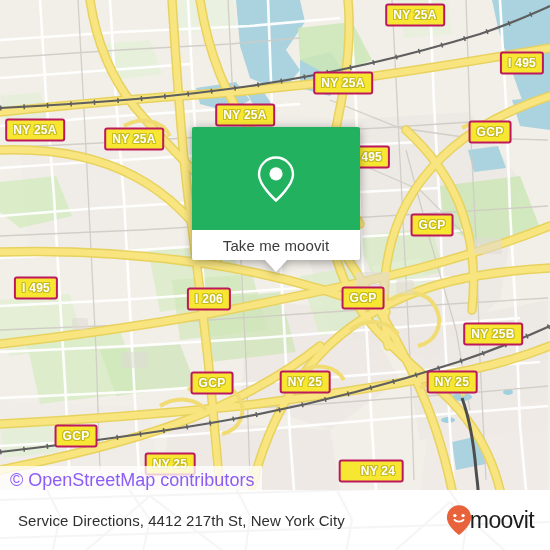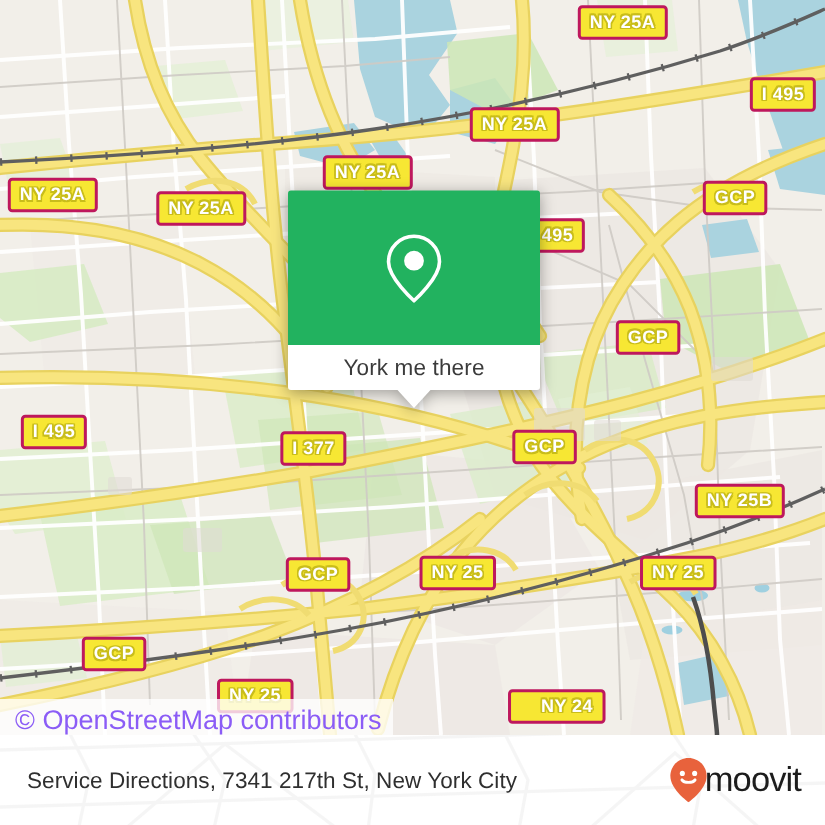--- a/index.html
+++ b/index.html
@@ -281,40 +281,40 @@
         <div class="shield" style="left: 415px; top: 15px;">NY 25A</div>
         <div class="shield" style="left: 343px; top: 83px;">NY 25A</div>
         <div class="shield" style="left: 522px; top: 63px;">I 495</div>
         <div class="shield" style="left: 245px; top: 115px;">NY 25A</div>
         <div class="shield" style="left: 35px; top: 130px;">NY 25A</div>
         <div class="shield" style="left: 134px; top: 139px;">NY 25A</div>
         <div class="shield" style="left: 490px; top: 132px;">GCP</div>
         <div class="shield" style="left: 368px; top: 157px;">I 495</div>
         <div class="shield" style="left: 432px; top: 225px;">GCP</div>
         <div class="shield" style="left: 36px; top: 288px;">I 495</div>
-        <div class="shield" style="left: 209px; top: 299px;">I 377</div>
+        <div class="shield" style="left: 209px; top: 299px;">I 206</div>
         <div class="shield" style="left: 363px; top: 298px;">GCP</div>
         <div class="shield" style="left: 493px; top: 334px;">NY 25B</div>
         <div class="shield" style="left: 212px; top: 383px;">GCP</div>
         <div class="shield" style="left: 305px; top: 382px;">NY 25</div>
         <div class="shield" style="left: 452px; top: 382px;">NY 25</div>
         <div class="shield" style="left: 76px; top: 436px;">GCP</div>
         <div class="shield" style="left: 170px; top: 464px;">NY 25</div>
         <div class="shield" style="left: 371px; top: 471px; padding-left: 20px;">NY 24</div>
       </div>
 
     <div class="callout">
       <div class="callout-head">
         <svg class="pin-icon" viewBox="0 0 42 50">
           <path d="M21 3.5 C11.6 3.5 4 11.1 4 20.5 C4 31.5 21 46.5 21 46.5 C21 46.5 38 31.5 38 20.5 C38 11.1 30.4 3.5 21 3.5 Z" fill="none" stroke="#ffffff" stroke-width="2.4" stroke-linejoin="round"></path>
           <circle cx="21" cy="19.8" r="6.6" fill="#ffffff"></circle>
         </svg>
       </div>
       <div class="callout-body">
-        <span class="callout-label">York me there</span>
+        <span class="callout-label">Take me moovit</span>
       </div>
       <div class="callout-tail"></div>
     </div>
 
     <div class="attribution">© OpenStreetMap contributors</div>
   </div>
 
   <div class="footer">
     <svg class="footer-watermark" viewBox="0 0 550 88" preserveAspectRatio="none">
       <g stroke="#9a9a9a" stroke-width="2.2" fill="none">
@@ -323,21 +323,21 @@
         <path d="M230,0 L250,40 L244,88"></path>
         <path d="M330,0 L352,44 L344,88"></path>
         <path d="M440,0 L468,42 L460,88"></path>
         <path d="M0,24 L550,8"></path>
         <path d="M0,62 L550,46"></path>
         <path d="M70,88 L150,20 L240,88"></path>
         <path d="M380,88 L450,26 L520,88"></path>
       </g>
     </svg>
     <div class="footer-inner">
-      <span class="footer-title">Service Directions, 7341 217th St, New York City</span>
+      <span class="footer-title">Service Directions, 4412 217th St, New York City</span>
       <div class="brand">
         <svg class="brand-pin" viewBox="0 0 26 31">
           <path d="M13 0.8 C6.3 0.8 0.9 6.2 0.9 12.9 C0.9 21.8 13 30.4 13 30.4 C13 30.4 25.1 21.8 25.1 12.9 C25.1 6.2 19.7 0.8 13 0.8 Z" fill="#e8623c"></path>
           <circle cx="8.9" cy="11.1" r="1.7" fill="#ffffff"></circle>
           <circle cx="17.1" cy="11.1" r="1.7" fill="#ffffff"></circle>
           <path d="M8.6 15.4 C10.2 17.7 15.8 17.7 17.4 15.4" fill="none" stroke="#ffffff" stroke-width="1.9" stroke-linecap="round"></path>
         </svg>
         <span class="brand-word">moovit</span>
       </div>
     </div>

